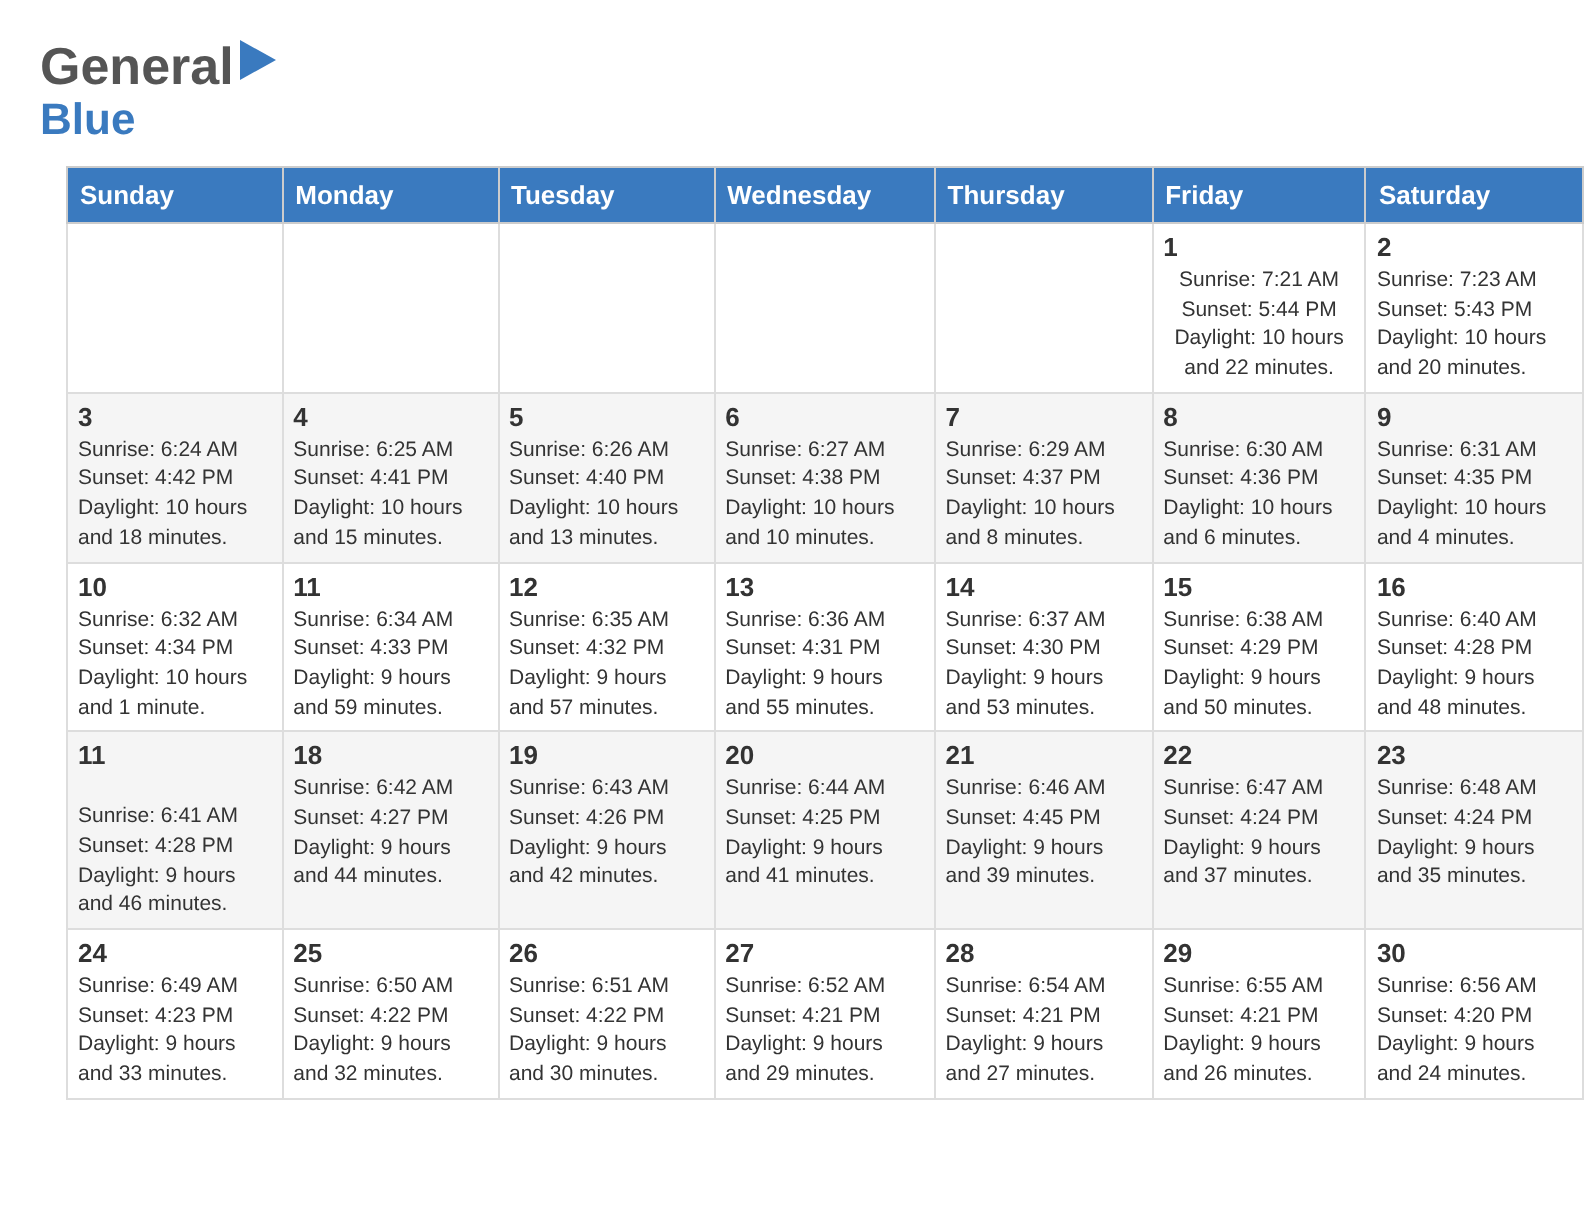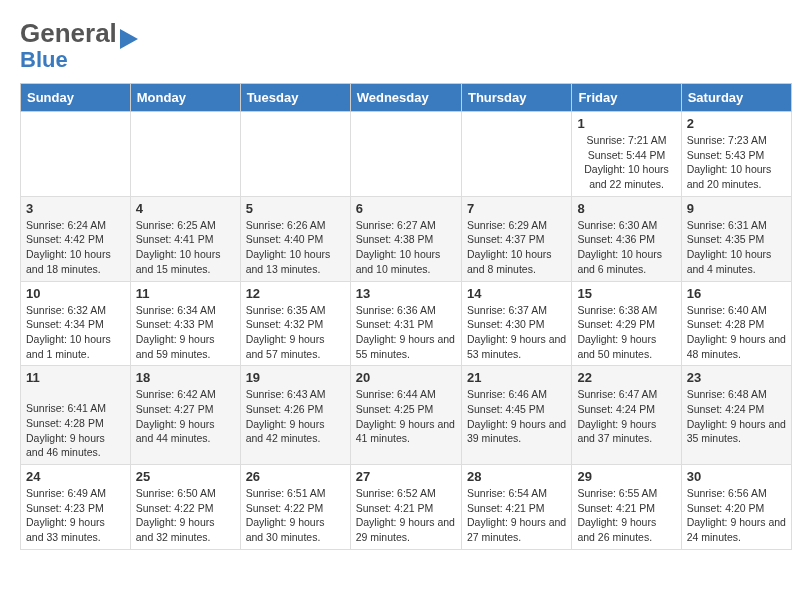--- a/index.html
+++ b/index.html
@@ -2,29 +2,29 @@
 <html><head>
   <meta charset="utf-8">
   <style>
     * { margin: 0; padding: 0; box-sizing: border-box; }
     body { font-family: Arial, sans-serif; background: #fff; width: 792px; min-height: 612px; }
     .header { display: flex; align-items: flex-start; justify-content: space-between; padding: 18px 20px 10px 20px; }
     .title-block { text-align: right; }
     .main-title { font-size: 38px; font-weight: normal; color: #333; }
     .subtitle { font-size: 16px; color: #555; }
     .calendar { width: 100%; border-collapse: collapse; margin: 0 10px; }
-    .calendar-wrap { padding: 0 10px 10px 10px; }
+    .calendar-wrap { padding: 0 10px 10px 23px; }
     .calendar th { background-color: #3a7abf; color: #fff; font-size: 13px; font-weight: bold; padding: 6px 6px; text-align: left; border: 1px solid #ccc; }
     .calendar td { vertical-align: top; border: 1px solid #ddd; padding: 4px 5px; width: 113px; min-height: 80px; font-size: 11px; color: #333; background: #fff; }
     .calendar tr:nth-child(even) td { background: #f5f5f5; }
     .day-num { font-size: 13px; font-weight: bold; display: block; margin-bottom: 2px; }
     .day-info { font-size: 10.5px; line-height: 1.4; color: #333; }
     .empty-cell { background: #fff !important; }
     .logo-container { display: flex; flex-direction: column; }
-    .logo-row1 { display: flex; align-items: flex-end; }
+    .logo-row1 { display: flex; align-items: flex-start; }
   </style>
 </head>
 <body>
 
 <div class="header">
   <div class="logo-container">
     <div class="logo-row1">
       <span style="font-size:26px;font-weight:bold;color:#555;">General</span>
       <svg width="28" height="20" viewBox="0 0 28 20" style="margin-left:3px;margin-top:2px;">
         <polygon points="0,0 18,10 0,20" fill="#3a7abf"></polygon>

